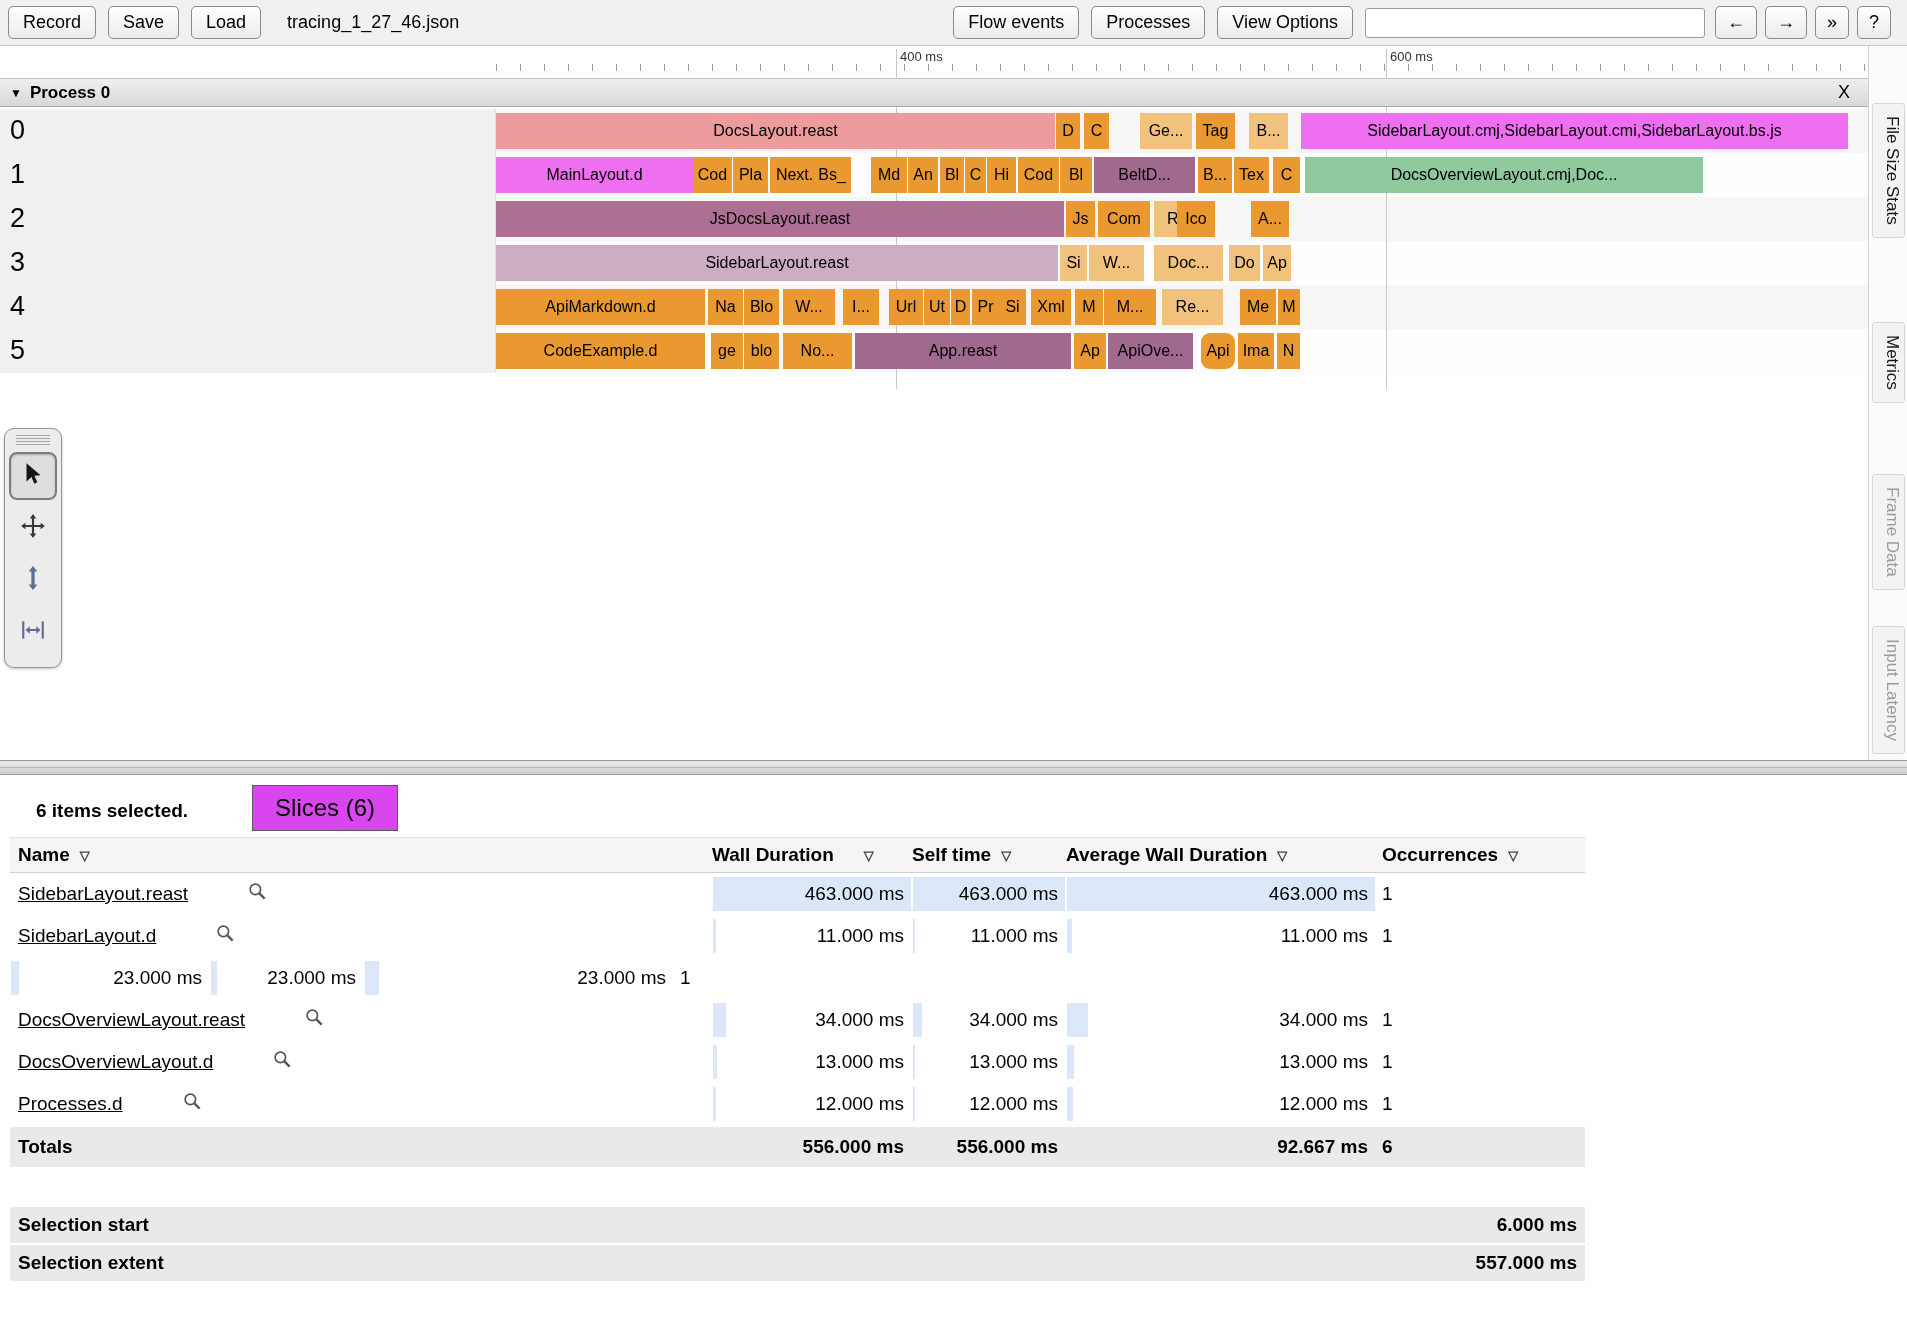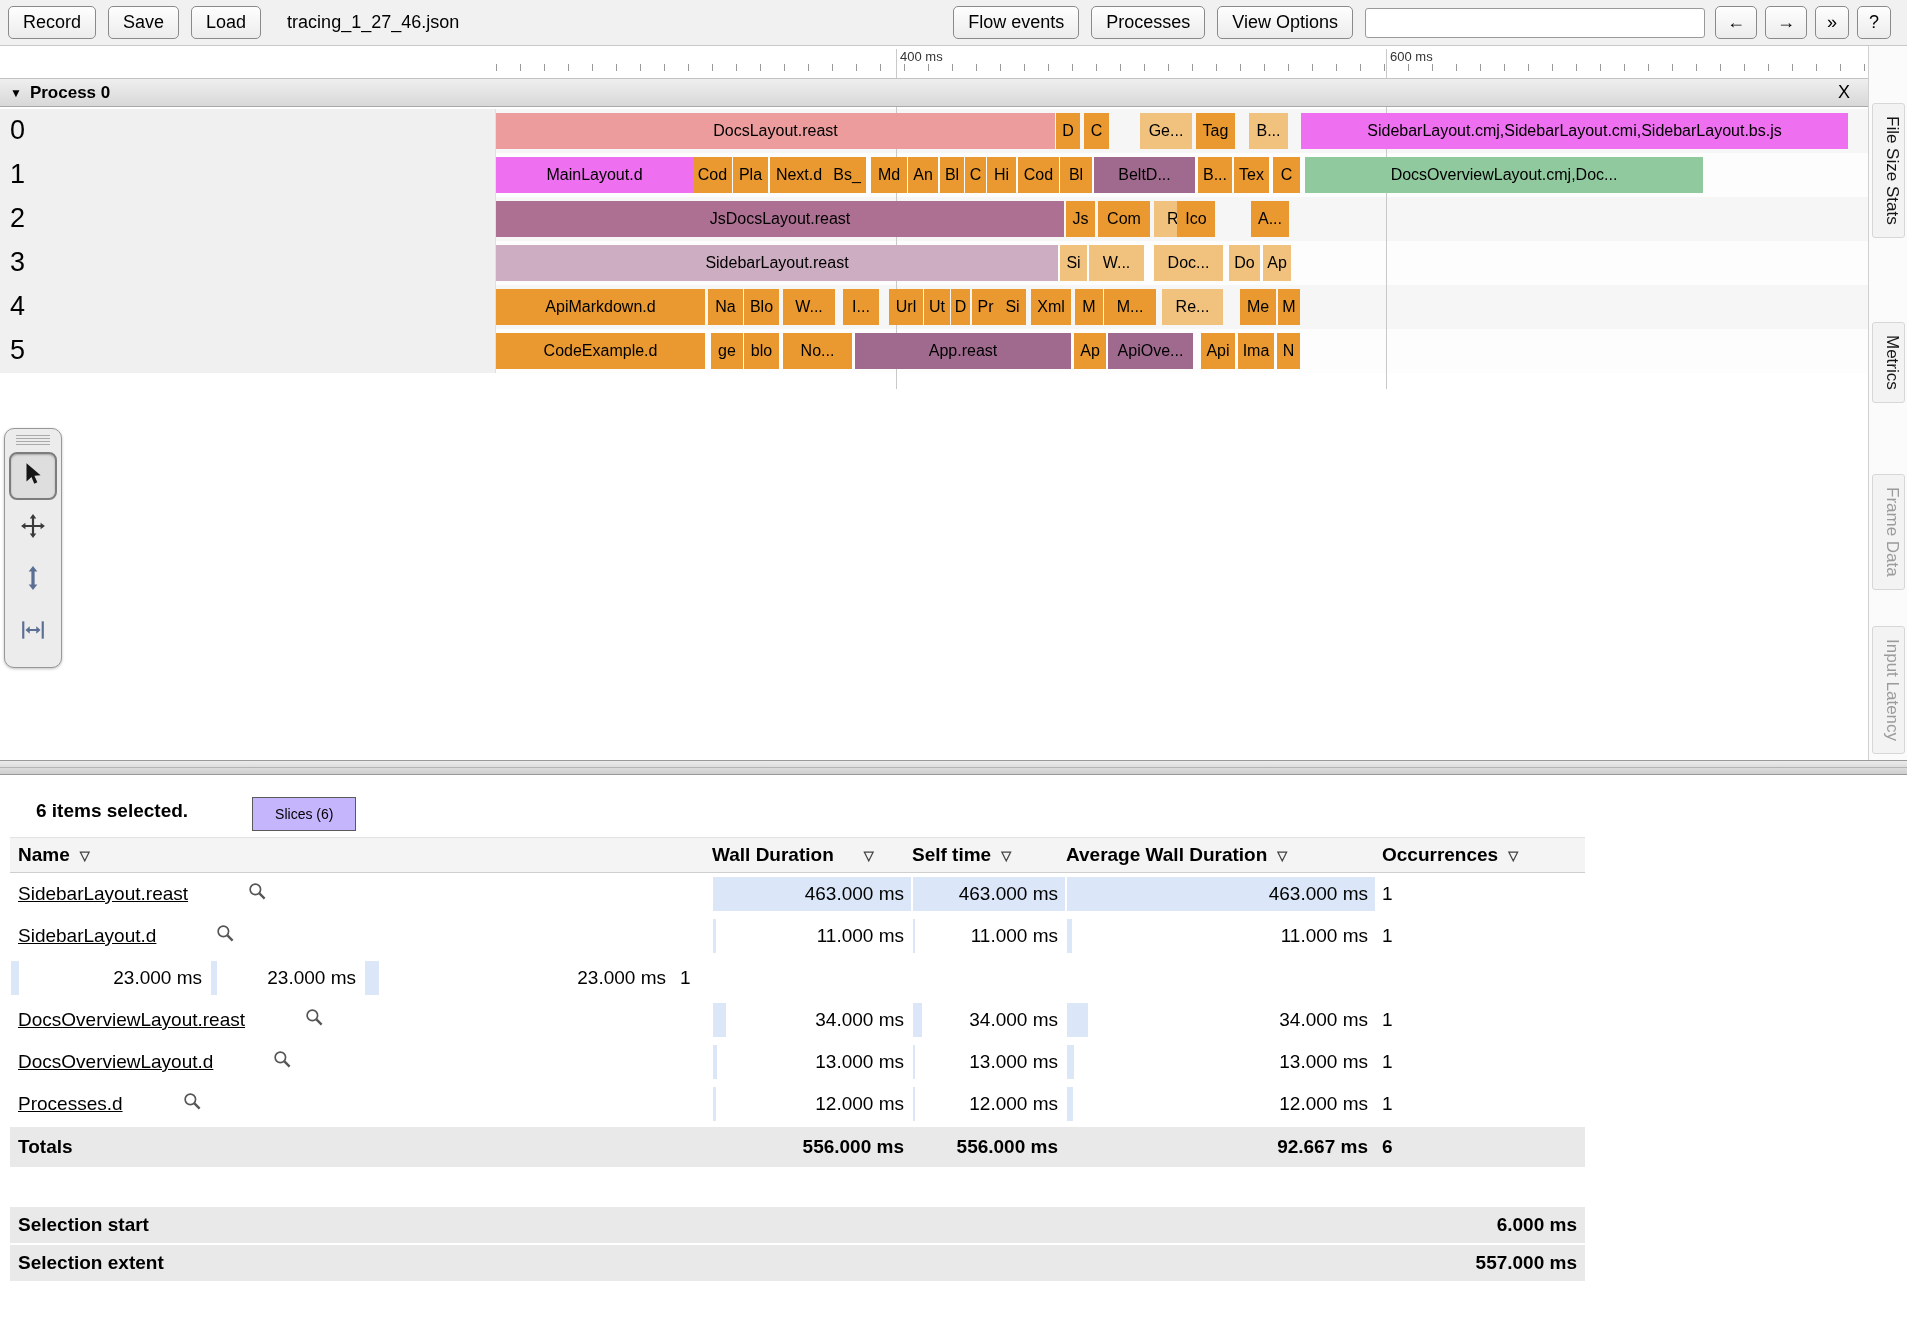--- a/index.html
+++ b/index.html
@@ -64,21 +64,21 @@
 
   
   .splitter { height:15px; background:linear-gradient(#ebebeb,#cfcfcf);
               border-top:1px solid #9a9a9a; border-bottom:1px solid #9a9a9a; position:relative; }
   .splitter::after { content:""; position:absolute; left:0; right:0; top:6px; height:1px; background:#b5b5b5; }
 
   
   .analysis { background:#fff; }
   .selected-row { display:flex; align-items:flex-end; margin:12px 0 0 36px; height:44px; }
   .selected-text { font-weight:bold; font-size:19px; margin-bottom:9px; }
-  .slices-tab { margin-left:64px; border:1px solid #5a5a5a; background:#c4b5fd; font-size:14px;
+  .slices-tab { margin-left:64px; border:1px solid #5a5a5a; background:#d946ef; font-size:24px;
                 padding:8px 22px; }
 
   .a-table { margin:6px 0 0 10px; width:1575px; font-size:19px; }
   .a-header { display:flex; align-items:center; height:36px; background:#f4f4f4;
               border-top:1px solid #e2e2e2; border-bottom:1px solid #cfcfcf; font-weight:bold; }
   .hcell { display:flex; align-items:center; }
   .sort-glyph { font-size:13px; color:#444; margin-left:10px; }
   .col-name { width:702px; padding-left:8px; }
   .col-wall { width:200px;gap:20px; }
   .col-self { width:154px; }
@@ -144,21 +144,21 @@
           <div class="slice" style="left: 805px; width: 547px; background: rgb(238, 111, 240);">SidebarLayout.cmj,SidebarLayout.cmi,SidebarLayout.bs.js</div>
         </div>
       </div>
       <div class="track-row" style="top: 107px;">
         <div class="track-label">1</div>
         <div class="track-area" style="background: rgb(253, 253, 253);">
           <div class="slice" style="left: 0px; width: 197px; background: rgb(238, 111, 240);">MainLayout.d</div>
           <div class="slice" style="left: 197px; width: 39px; background: rgb(233, 153, 47);">Cod</div>
           <div class="slice" style="left: 237px; width: 35px; background: rgb(233, 153, 47);">Pla</div>
           <div class="slice" style="left: 274px; width: 58px; background: rgb(233, 153, 47);">Next.d</div>
-          <div class="slice" style="left: 332px; width: 38px; background: rgb(233, 153, 47);">Bs_</div>
+          <div class="slice" style="left: 317px; width: 38px; background: rgb(233, 153, 47);">Bs_</div>
           <div class="slice" style="left: 375px; width: 36px; background: rgb(233, 153, 47);">Md</div>
           <div class="slice" style="left: 412px; width: 30px; background: rgb(233, 153, 47);">An</div>
           <div class="slice" style="left: 444px; width: 24px; background: rgb(233, 153, 47);">Bl</div>
           <div class="slice" style="left: 469px; width: 21px; background: rgb(233, 153, 47);">C</div>
           <div class="slice" style="left: 491px; width: 29px; background: rgb(233, 153, 47);">Hi</div>
           <div class="slice" style="left: 522px; width: 41px; background: rgb(233, 153, 47);">Cod</div>
           <div class="slice" style="left: 564px; width: 32px; background: rgb(233, 153, 47);">Bl</div>
           <div class="slice" style="left: 598px; width: 101px; background: rgb(160, 106, 143);">BeltD...</div>
           <div class="slice" style="left: 702px; width: 34px; background: rgb(233, 153, 47);">B...</div>
           <div class="slice" style="left: 738px; width: 35px; background: rgb(233, 153, 47);">Tex</div>
@@ -212,21 +212,21 @@
       <div class="track-row" style="top: 283px;">
         <div class="track-label">5</div>
         <div class="track-area" style="background: rgb(253, 253, 253);">
           <div class="slice" style="left: 0px; width: 209px; background: rgb(233, 153, 47);">CodeExample.d</div>
           <div class="slice" style="left: 215px; width: 32px; background: rgb(233, 153, 47);">ge</div>
           <div class="slice" style="left: 248px; width: 35px; background: rgb(233, 153, 47);">blo</div>
           <div class="slice" style="left: 287px; width: 69px; background: rgb(233, 153, 47);">No...</div>
           <div class="slice" style="left: 359px; width: 216px; background: rgb(160, 106, 143);">App.reast</div>
           <div class="slice" style="left: 578px; width: 32px; background: rgb(233, 153, 47);">Ap</div>
           <div class="slice" style="left: 612px; width: 85px; background: rgb(160, 106, 143);">ApiOve...</div>
-          <div class="slice" style="left: 705px; width: 34px; background: rgb(233, 153, 47);">Api</div>
+          <div class="slice" style="left: 705px; width: 34px; background: rgb(233, 153, 47); border-radius: 9px;">Api</div>
           <div class="slice" style="left: 742px; width: 36px; background: rgb(233, 153, 47);">Ima</div>
           <div class="slice" style="left: 781px; width: 23px; background: rgb(233, 153, 47);">N</div>
         </div>
       </div>
     </div>
   <div id="gridlines">
       <div class="gridline" style="left: 896px;">
         <span class="gridline-label">400 ms</span>
       </div>
       <div class="gridline" style="left: 1386px;">

